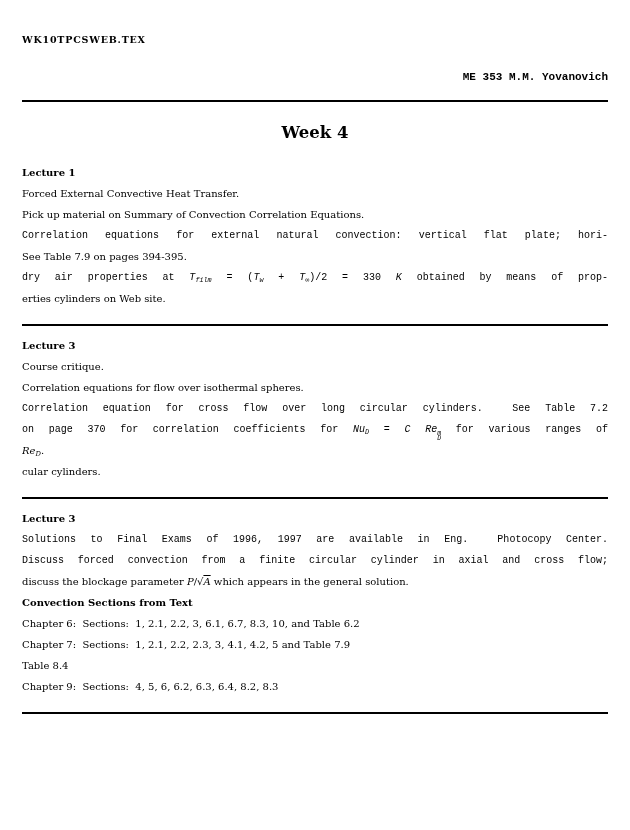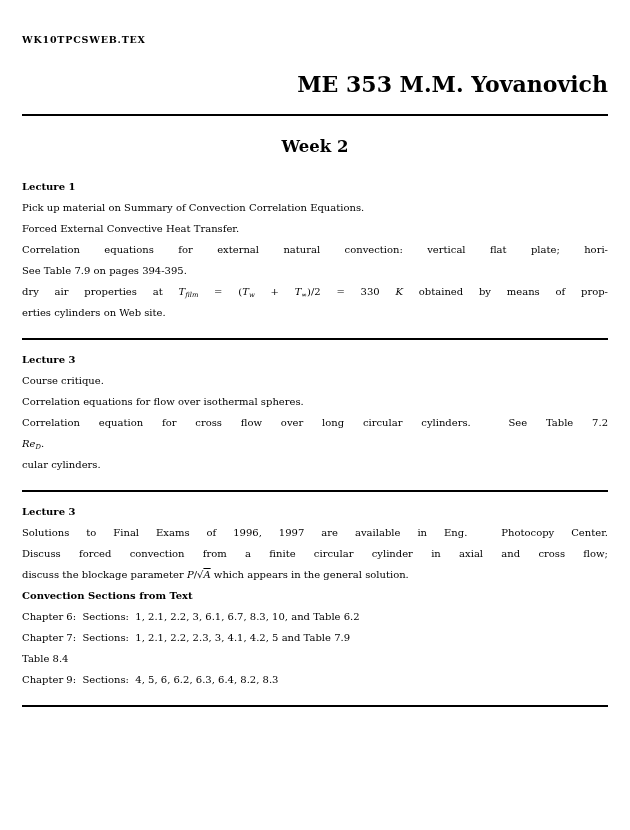--- a/index.html
+++ b/index.html
@@ -25,22 +25,23 @@
   }
   .file-label {
     padding-top: 10px;
     font-size: 9.5px;
     font-weight: bold;
     letter-spacing: 0.8px;
   }
   .header-right {
     margin-top: 26px;
     text-align: right;
-    font-size: 22px;
+    font-size: 11px;
     font-weight: bold;
+    font-family: Liberation Mono, monospace;
   }
   .rule {
     height: 2px;
     background: #000000;
   }
   .header-rule {
     margin-top: 17px;
   }
   .doc-title {
     margin-top: 21px;
@@ -59,20 +60,21 @@
   }
   .line {
     line-height: 21px;
     height: 21px;
     overflow: hidden;
     white-space: normal;
   }
   .line.j {
     text-align: justify;
     text-align-last: justify;
+    font-family: Liberation Mono, monospace;
   }
   .line.b {
     font-weight: bold;
   }
   .section-rule {
     margin: 15px 0 9px 0;
   }
   .seg-i { font-style: italic; }
   .seg-sub {
     font-style: italic;
@@ -94,37 +96,41 @@
     text-align: left;
   }
 </style>
 </head>
 <body>
 
 <div class="page">
   <div class="file-label">WK10TPCSWEB.TEX</div>
   <div class="header-right">ME 353 M.M. Yovanovich</div>
   <div class="rule header-rule"></div>
-  <div class="doc-title">Week 2</div>
+  <div class="doc-title">Week 4</div>
   <div id="sections">
       <div class="section">
         <div class="section-heading">Lecture 1</div>
+        <div class="line"><span>Forced External Convective Heat Transfer.</span></div>
         <div class="line"><span>Pick up material on Summary of Convection Correlation Equations.</span></div>
-        <div class="line"><span>Forced External Convective Heat Transfer.</span></div>
         <div class="line j"><span>Correlation equations for external natural convection: vertical flat plate; hori-</span></div>
         <div class="line"><span>See Table 7.9 on pages 394-395.</span></div>
         <div class="line j"><span>dry air properties at </span><span class="seg-i">T</span><span class="seg-sub">film</span><span> = (</span><span class="seg-i">T</span><span class="seg-sub">w</span><span> + </span><span class="seg-i">T</span><span class="seg-sub">∞</span><span>)/2 = 330 </span><span class="seg-i">K</span><span> obtained by means of prop-</span></div>
         <div class="line"><span>erties cylinders on Web site.</span></div>
       </div>
       <div class="rule section-rule"></div>
       <div class="section">
         <div class="section-heading">Lecture 3</div>
         <div class="line"><span>Course critique.</span></div>
         <div class="line"><span>Correlation equations for flow over isothermal spheres.</span></div>
         <div class="line j"><span>Correlation equation for cross flow over long circular cylinders.&nbsp; See Table 7.2</span></div>
+        <div class="line j"><span>on page 370 for correlation coefficients for </span><span class="seg-i">Nu</span><span class="seg-sub">D</span><span> = </span><span class="seg-i">C Re</span><span class="seg-stack">
+            <span class="st-sup">m</span>
+            <span class="st-sub">D</span>
+          </span><span> for various ranges of</span></div>
         <div class="line"><span class="seg-i">Re</span><span class="seg-sub">D</span><span>.</span></div>
         <div class="line"><span>cular cylinders.</span></div>
       </div>
       <div class="rule section-rule"></div>
       <div class="section">
         <div class="section-heading">Lecture 3</div>
         <div class="line j"><span>Solutions to Final Exams of 1996, 1997 are available in Eng.&nbsp; Photocopy Center.</span></div>
         <div class="line j"><span>Discuss forced convection from a finite circular cylinder in axial and cross flow;</span></div>
         <div class="line"><span>discuss the blockage parameter </span><span class="seg-i">P</span><span>/</span><span class="seg-rad">√</span><span class="seg-sqrt">A</span><span> which appears in the general solution.</span></div>
         <div class="line b"><span>Convection Sections from Text</span></div>

